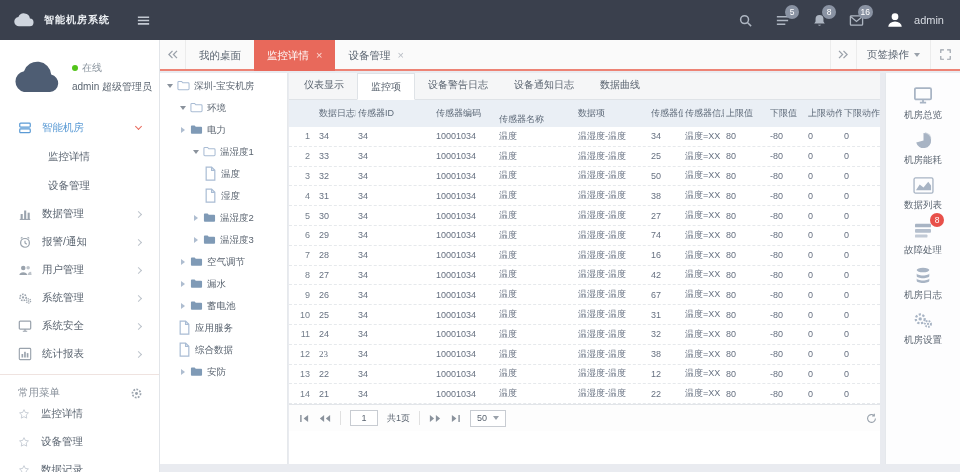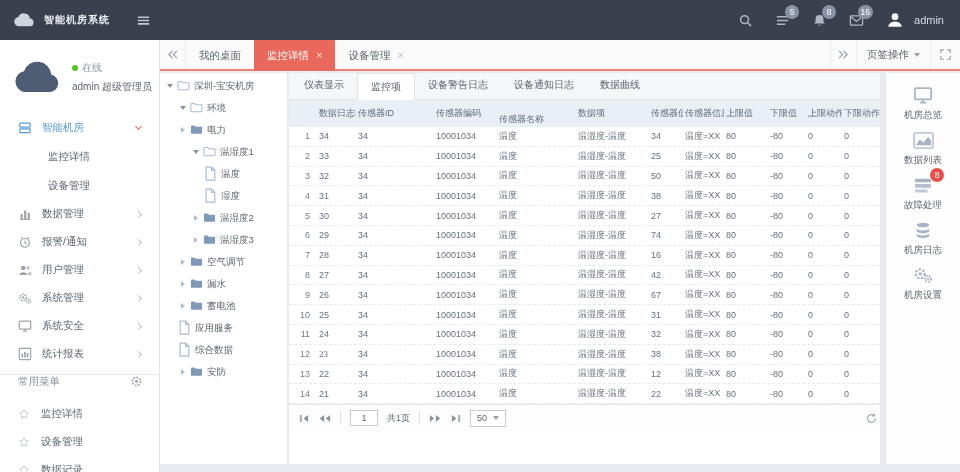--- a/index.html
+++ b/index.html
@@ -31,21 +31,21 @@
   .online{display:flex;align-items:center;font-size:10px;color:#8a949e;}
   .dot{width:6px;height:6px;border-radius:50%;background:var(--green);margin-right:4px;}
   .uinfo{font-size:10px;color:#5a6470;margin-top:5px;white-space:nowrap;}
   .m-item{height:28px;display:flex;align-items:center;padding:0 16px 0 18px;font-size:10.5px;color:var(--txt);cursor:pointer;}
   .m-item .m-ico{width:14px;margin-right:10px;color:var(--muted);}
   .m-item.active,.m-item.active .m-ico{color:var(--blue);}
   .m-label{flex:1;}
   .chev{width:5px;height:5px;border-right:1.3px solid #bcc3cb;border-bottom:1.3px solid #bcc3cb;transform:rotate(-45deg);margin-right:2px;}
   .chev.down{transform:rotate(45deg);border-color:var(--accent);margin-top:-3px;}
   .m-sub{height:29px;display:flex;align-items:center;padding-left:48px;font-size:10.5px;color:var(--txt);cursor:pointer;}
-  .fav-head{height:26px;margin-top:6px;border-top:1px solid #efe3e0;display:flex;align-items:flex-start;justify-content:space-between;
+  .fav-head{height:26px;margin-top:6px;border-top:1px solid #efe3e0;display:flex;align-items:flex-end;justify-content:space-between;
     padding:0 16px 0 18px;font-size:10.5px;color:#8a929c;}
   .fav-head .gear{width:13px;color:var(--muted);cursor:pointer;}
   .fav-item{height:28px;display:flex;align-items:center;padding-left:18px;font-size:10.5px;color:var(--txt);cursor:pointer;}
   .fav-item .star{width:12px;color:#c3cad2;margin-right:11px;}
 
   
   .tabbar{position:absolute;left:160px;top:40px;right:0;height:31px;background:#fafafa;border-bottom:2px solid #ed8375;
     display:flex;align-items:center;}
   .tb-nav{width:26px;display:flex;justify-content:center;color:#9aa1aa;cursor:pointer;border-right:1px solid #ececec;height:100%;align-items:center;}
   .tb-nav.right{border-right:none;border-left:1px solid #ececec;}
@@ -732,20 +732,29 @@
       <span class="r-ico">
         <svg viewBox="0 0 16 16" width="20" height="20">
           <rect x="1.5" y="2.5" width="13" height="9" rx="1" fill="none" stroke="currentColor" stroke-width="1.4"></rect>
           <path d="M5.5 14h5M8 11.5V14" stroke="currentColor" stroke-width="1.4"></path>
         </svg>
       </span>
       <span class="r-label">机房总览</span>
     </div>
     <div class="r-item">
       <span class="r-ico">
+        <svg viewBox="0 0 20 20" width="19" height="19">
+          <path d="M10 2a8 8 0 1 1-7.7 10L10 10z" fill="currentColor"></path>
+          <path d="M11.5 1.2a8 8 0 0 1 6.8 6.6l-6.8 1z" fill="currentColor" opacity=".55"></path>
+        </svg>
+      </span>
+      <span class="r-label">机房能耗</span>
+    </div>
+    <div class="r-item">
+      <span class="r-ico">
         <svg viewBox="0 0 22 18" width="21" height="17">
           <rect x="1" y="1" width="20" height="16" rx="1.5" fill="none" stroke="currentColor" stroke-width="1.4"></rect>
           <path d="M3 14l4-6 4 3 5-6 3 4v5H3z" fill="currentColor"></path>
         </svg>
       </span>
       <span class="r-label">数据列表</span>
     </div>
     <div class="r-item">
       <span class="r-ico">
         <svg viewBox="0 0 22 18" width="20" height="16">

